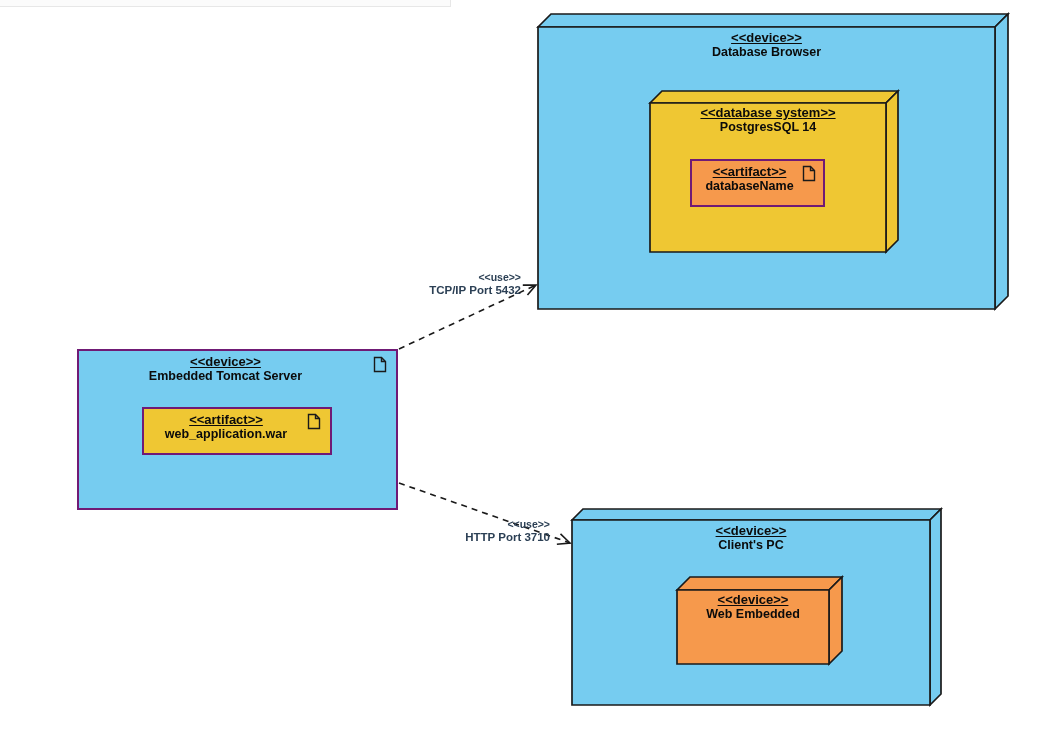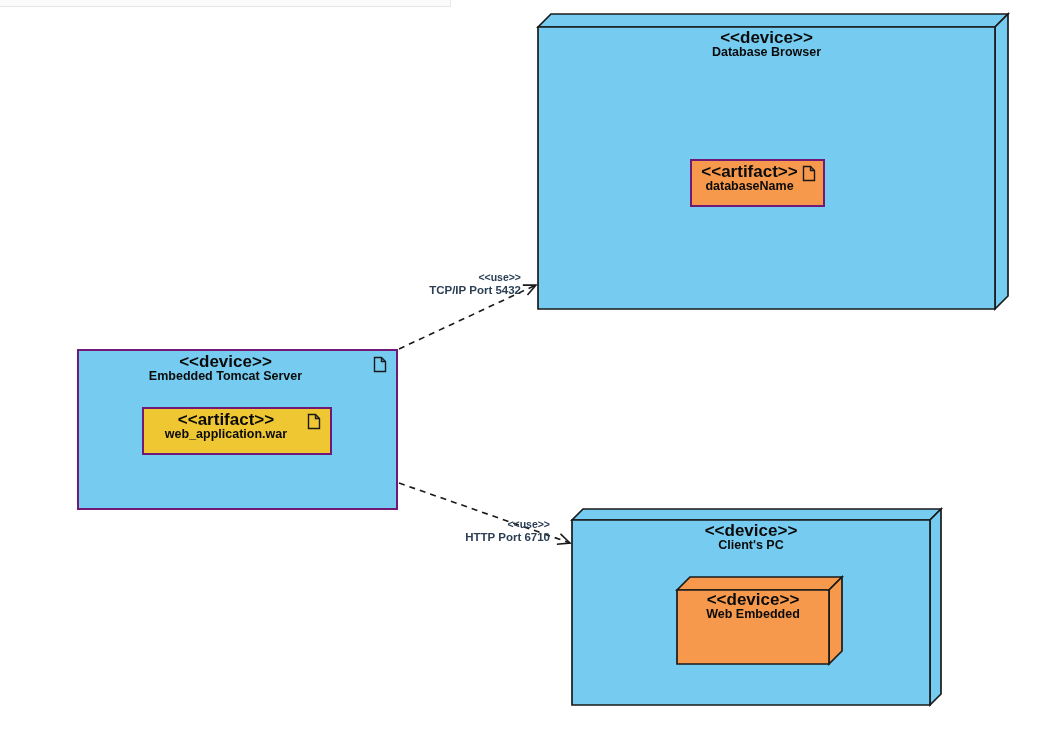--- a/index.html
+++ b/index.html
@@ -15,21 +15,21 @@
   .node3d svg, .flatbox svg { display: block; overflow: visible; }
   .node-label {
     position: absolute;
     text-align: center;
     color: #0b0b0b;
     font-weight: bold;
     line-height: 14px;
     pointer-events: none;
     white-space: nowrap;
   }
-  .stereo { font-size: 17px; display: block; }
+  .stereo { font-size: 13px; display: block; text-decoration: underline; }
   .nname  { font-size: 12.5px; display: block; }
   .flatbox {
     position: absolute;
     box-sizing: border-box;
     border: 2px solid #701a75;
   }
   .flat-blue   { background: #76ccf0; }
   .flat-yellow { background: #efc733; }
   .flat-orange { background: #f6994c; }
   .doc-icon { position: absolute; pointer-events: none; }
@@ -66,20 +66,31 @@
       <polygon points="0,13 13,0 470,0 457,13" fill="#76ccf0" stroke="#1a1a1a" stroke-width="1.7"></polygon>
       <polygon points="457,13 470,0 470,282 457,295" fill="#76ccf0" stroke="#1a1a1a" stroke-width="1.7"></polygon>
       <polygon points="0,13 457,13 457,295 0,295" fill="#76ccf0" stroke="#1a1a1a" stroke-width="1.7"></polygon>
     </svg>
     <div class="node-label" style="left:0; top:17px; width:457px;">
       <span class="stereo">&lt;&lt;device&gt;&gt;</span>
       <span class="nname">Database Browser</span>
     </div>
   </div>
 
+  <div class="abs node3d" style="left:650px; top:91px; width:248px; height:161px;">
+    <svg width="248" height="161">
+      <polygon points="0,12 12,0 248,0 236,12" fill="#efc733" stroke="#1a1a1a" stroke-width="1.7"></polygon>
+      <polygon points="236,12 248,0 248,149 236,161" fill="#efc733" stroke="#1a1a1a" stroke-width="1.7"></polygon>
+      <polygon points="0,12 236,12 236,161 0,161" fill="#efc733" stroke="#1a1a1a" stroke-width="1.7"></polygon>
+    </svg>
+    <div class="node-label" style="left:0; top:15px; width:236px;">
+      <span class="stereo">&lt;&lt;database system&gt;&gt;</span>
+      <span class="nname">PostgresSQL 14</span>
+    </div>
+  </div>
 
   <div class="flatbox flat-orange" style="left:690px; top:159px; width:135px; height:48px;">
     <div class="node-label" style="left:0; top:4px; width:115px;">
       <span class="stereo">&lt;&lt;artifact&gt;&gt;</span>
       <span class="nname">databaseName</span>
     </div>
     <svg class="doc-icon" style="left:110px; top:4px;" width="14" height="17">
       <path d="M1.5 1.5 L8.5 1.5 L12.5 5.5 L12.5 15.5 L1.5 15.5 Z M8.5 1.5 L8.5 5.5 L12.5 5.5" fill="none" stroke="#1a1a1a" stroke-width="1.4"></path>
     </svg>
   </div>
@@ -141,16 +152,16 @@
       <line x1="399" y1="483" x2="570" y2="543" stroke="#1a1a1a" stroke-width="1.6" stroke-dasharray="6 5" marker-end="url(#openArrow)"></line>
     </g>
   </svg>
 
   <div class="conn-label" style="left:361px; top:271px; width:160px;">
     <span class="conn-stereo">&lt;&lt;use&gt;&gt;</span>
     <span class="conn-name">TCP/IP Port 5432</span>
   </div>
   <div class="conn-label" style="left:390px; top:518px; width:160px;">
     <span class="conn-stereo">&lt;&lt;use&gt;&gt;</span>
-    <span class="conn-name">HTTP Port 6710</span>
+    <span class="conn-name">HTTP Port 3710</span>
   </div>
 
 </div>
 
 </body></html>

